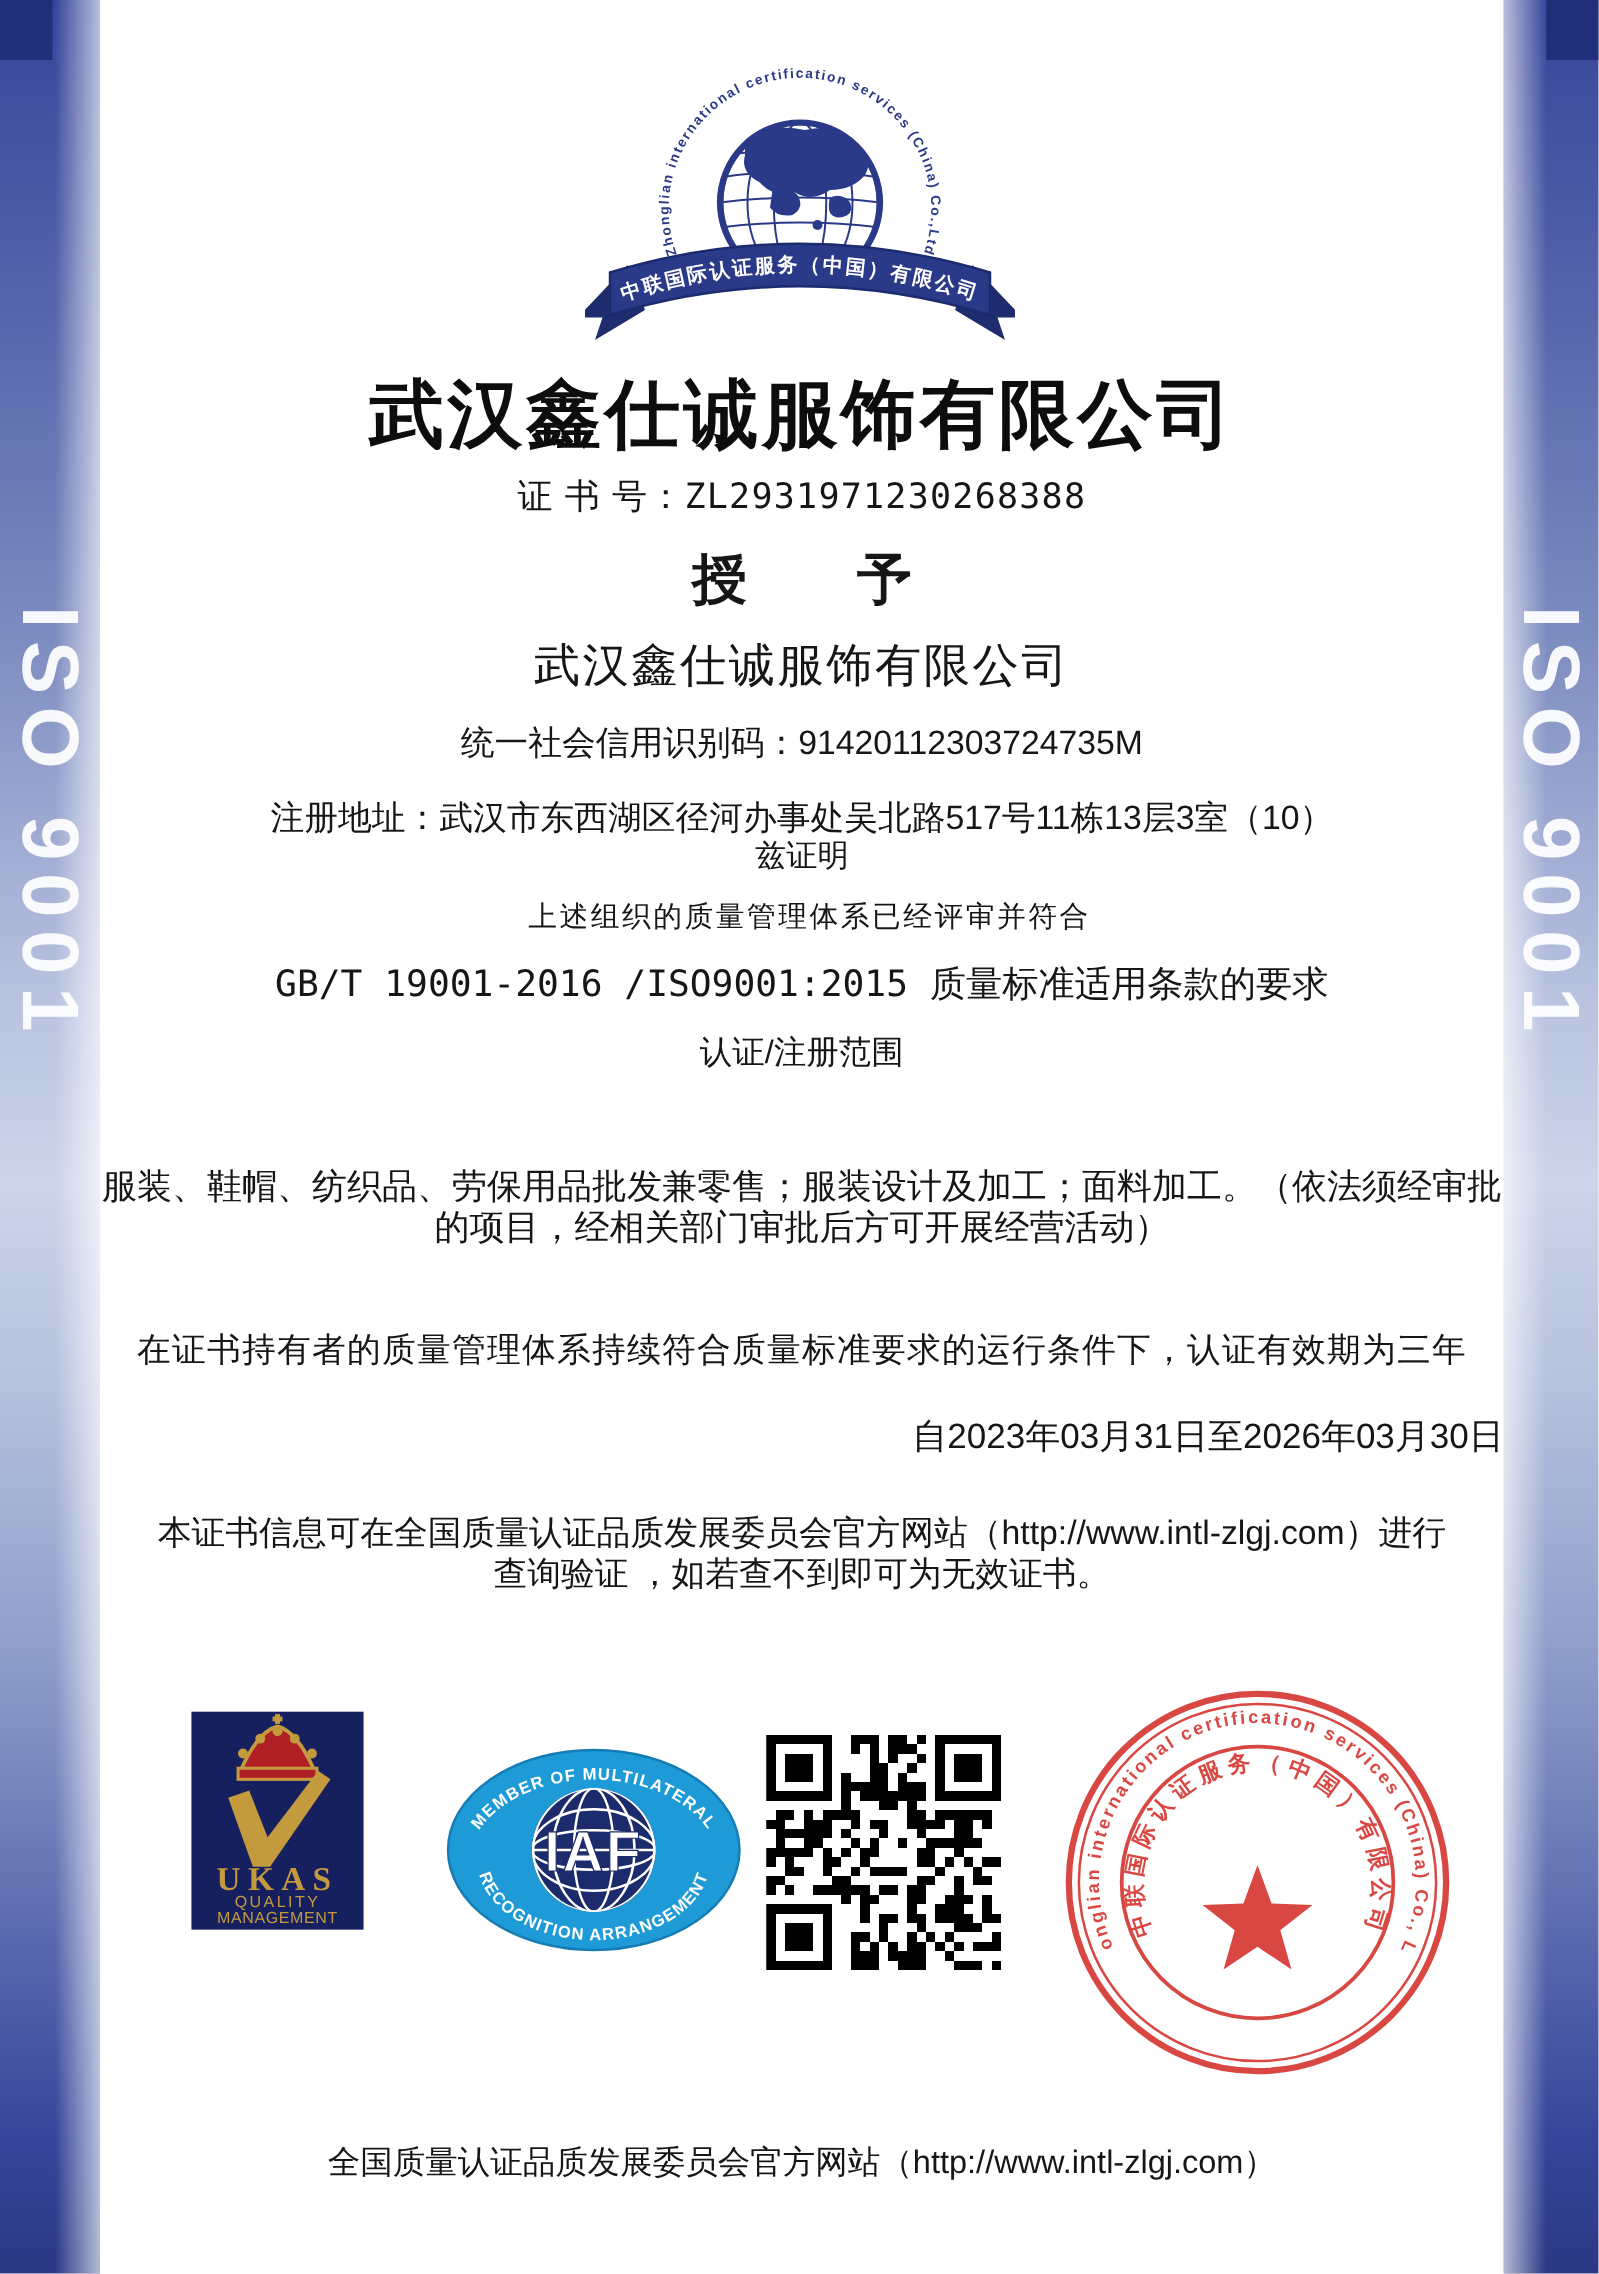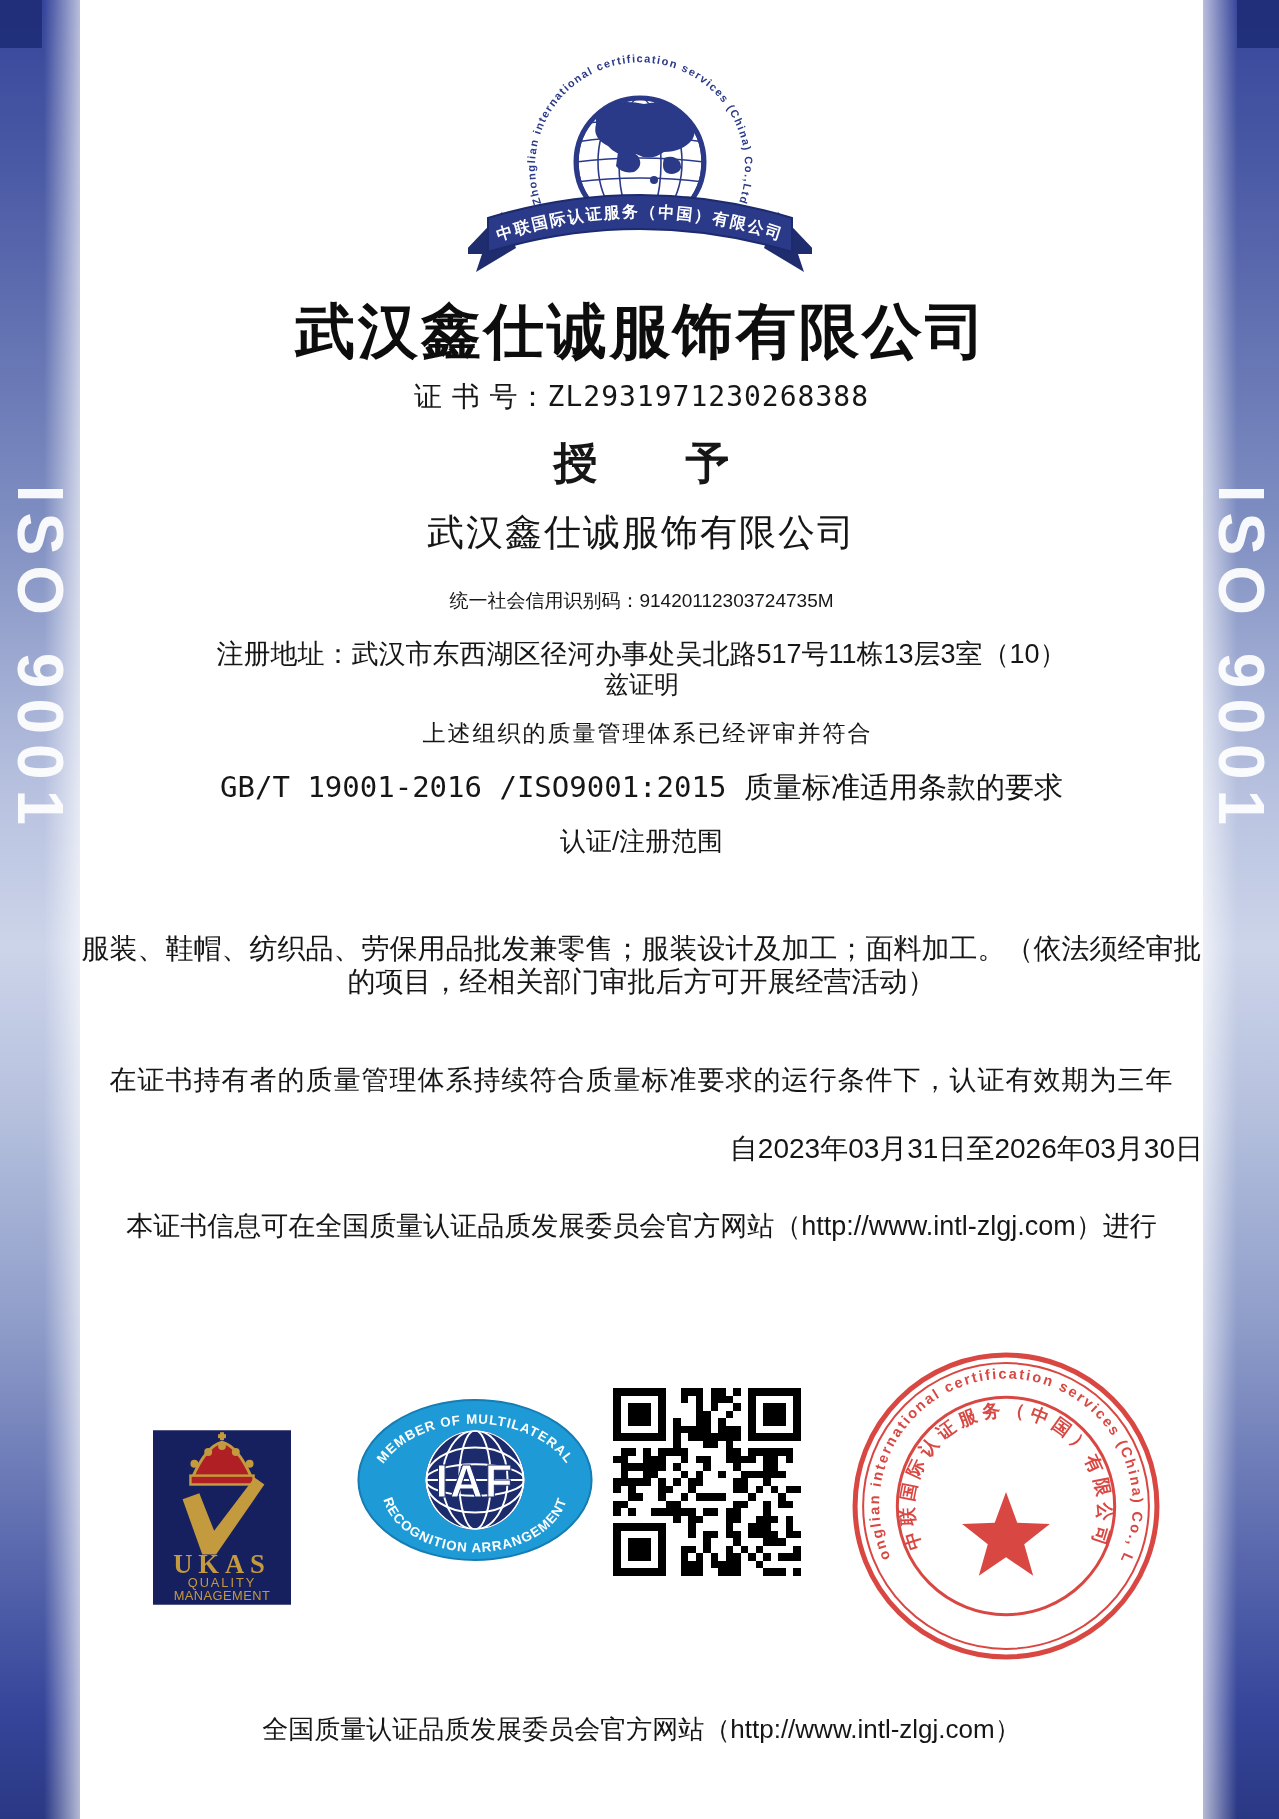--- a/index.html
+++ b/index.html
@@ -34,36 +34,36 @@
   }
   .iso-left{left:-175px; top:618px; transform:rotate(90deg);}
   .iso-right{left:1026px; top:618px; transform:rotate(90deg);}
   
   .line{position:absolute; left:80px; right:76px; text-align:center; white-space:pre-wrap;}
   .title{top:292px; font-size:60px; font-weight:bold; letter-spacing:3px; color:#0d0d0d;}
   .certno{top:378px; font-size:28px; letter-spacing:1px;}
   .certno .num{font-family:"DejaVu Sans Mono","Liberation Mono",monospace;}
   .award{top:434px; font-size:44px; font-weight:bold; white-space:pre;}
   .company{top:508px; font-size:37px; letter-spacing:2px;}
-  .credit{top:588px; font-size:19px;}
+  .credit{top:576px; font-size:27px;}
   .address{top:636px; font-size:27px;}
   .hereby{top:668px; font-size:25px;}
   .review{top:718px; font-size:23px; letter-spacing:2px;padding-left:12px;}
   .standard{top:768px; font-size:29px; font-family:"DejaVu Sans Mono","Liberation Mono",monospace; letter-spacing:0px;}
   .scopelabel{top:824px; font-size:26px;}
   .scope1{top:930px; font-size:28px;}
   .scope2{top:963px; font-size:28px;}
   .validity{top:1062px; font-size:27px; letter-spacing:1px;}
   .daterange{top:1130px; font-size:28px;text-align:right;}
   .info1{top:1208px; font-size:27px;}
   .info2{top:1241px; font-size:27px;}
   .footer{top:1712px; font-size:26px;}
   
   .logo-box{position:absolute; left:468px; top:40px; width:344px; height:232px;}
-  .ukas{position:absolute; left:153px; top:1430px; width:138px; height:140px;}
+  .ukas{position:absolute; left:153px; top:1369px; width:138px; height:140px;}
   .iaf{position:absolute; left:356px; top:1398px; width:238px; height:164px;}
   .qr{position:absolute; left:613px; top:1388px; width:188px; height:188px;}
   .stamp{position:absolute; left:845px; top:1345px; width:322px; height:322px; opacity:.9;}
 </style>
 </head>
 <body>
 
 <div class="page">
 
   <div class="bar bar-left"></div>
@@ -123,20 +123,21 @@
   <div class="line address">注册地址：武汉市东西湖区径河办事处吴北路517号11栋13层3室（10）</div>
   <div class="line hereby">兹证明</div>
   <div class="line review">上述组织的质量管理体系已经评审并符合</div>
   <div class="line standard">GB/T 19001-2016 /ISO9001:2015 质量标准适用条款的要求</div>
   <div class="line scopelabel">认证/注册范围</div>
   <div class="line scope1">服装、鞋帽、纺织品、劳保用品批发兼零售；服装设计及加工；面料加工。（依法须经审批</div>
   <div class="line scope2">的项目，经相关部门审批后方可开展经营活动）</div>
   <div class="line validity">在证书持有者的质量管理体系持续符合质量标准要求的运行条件下，认证有效期为三年</div>
   <div class="line daterange">自2023年03月31日至2026年03月30日</div>
   <div class="line info1">本证书信息可在全国质量认证品质发展委员会官方网站（http://www.intl-zlgj.com）进行</div>
+  <div class="line info2">查询验证 ，如若查不到即可为无效证书。</div>
 
   <div class="ukas">
     <svg width="138" height="175" viewBox="0 0 140 177">
       <rect x="0" y="0" width="140" height="177" fill="#17205f"></rect>
 
       <rect x="66" y="4" width="8" height="4" fill="#c49a3f"></rect>
       <rect x="68" y="2" width="4" height="8" fill="#c49a3f"></rect>
       <path d="M40,48 Q54,16 70,12 Q86,16 100,48 Z" fill="#b01f24" stroke="#c49a3f" stroke-width="3"></path>
       <circle cx="42" cy="34" r="4" fill="#c49a3f"></circle>
       <circle cx="56" cy="22" r="4" fill="#c49a3f"></circle>

